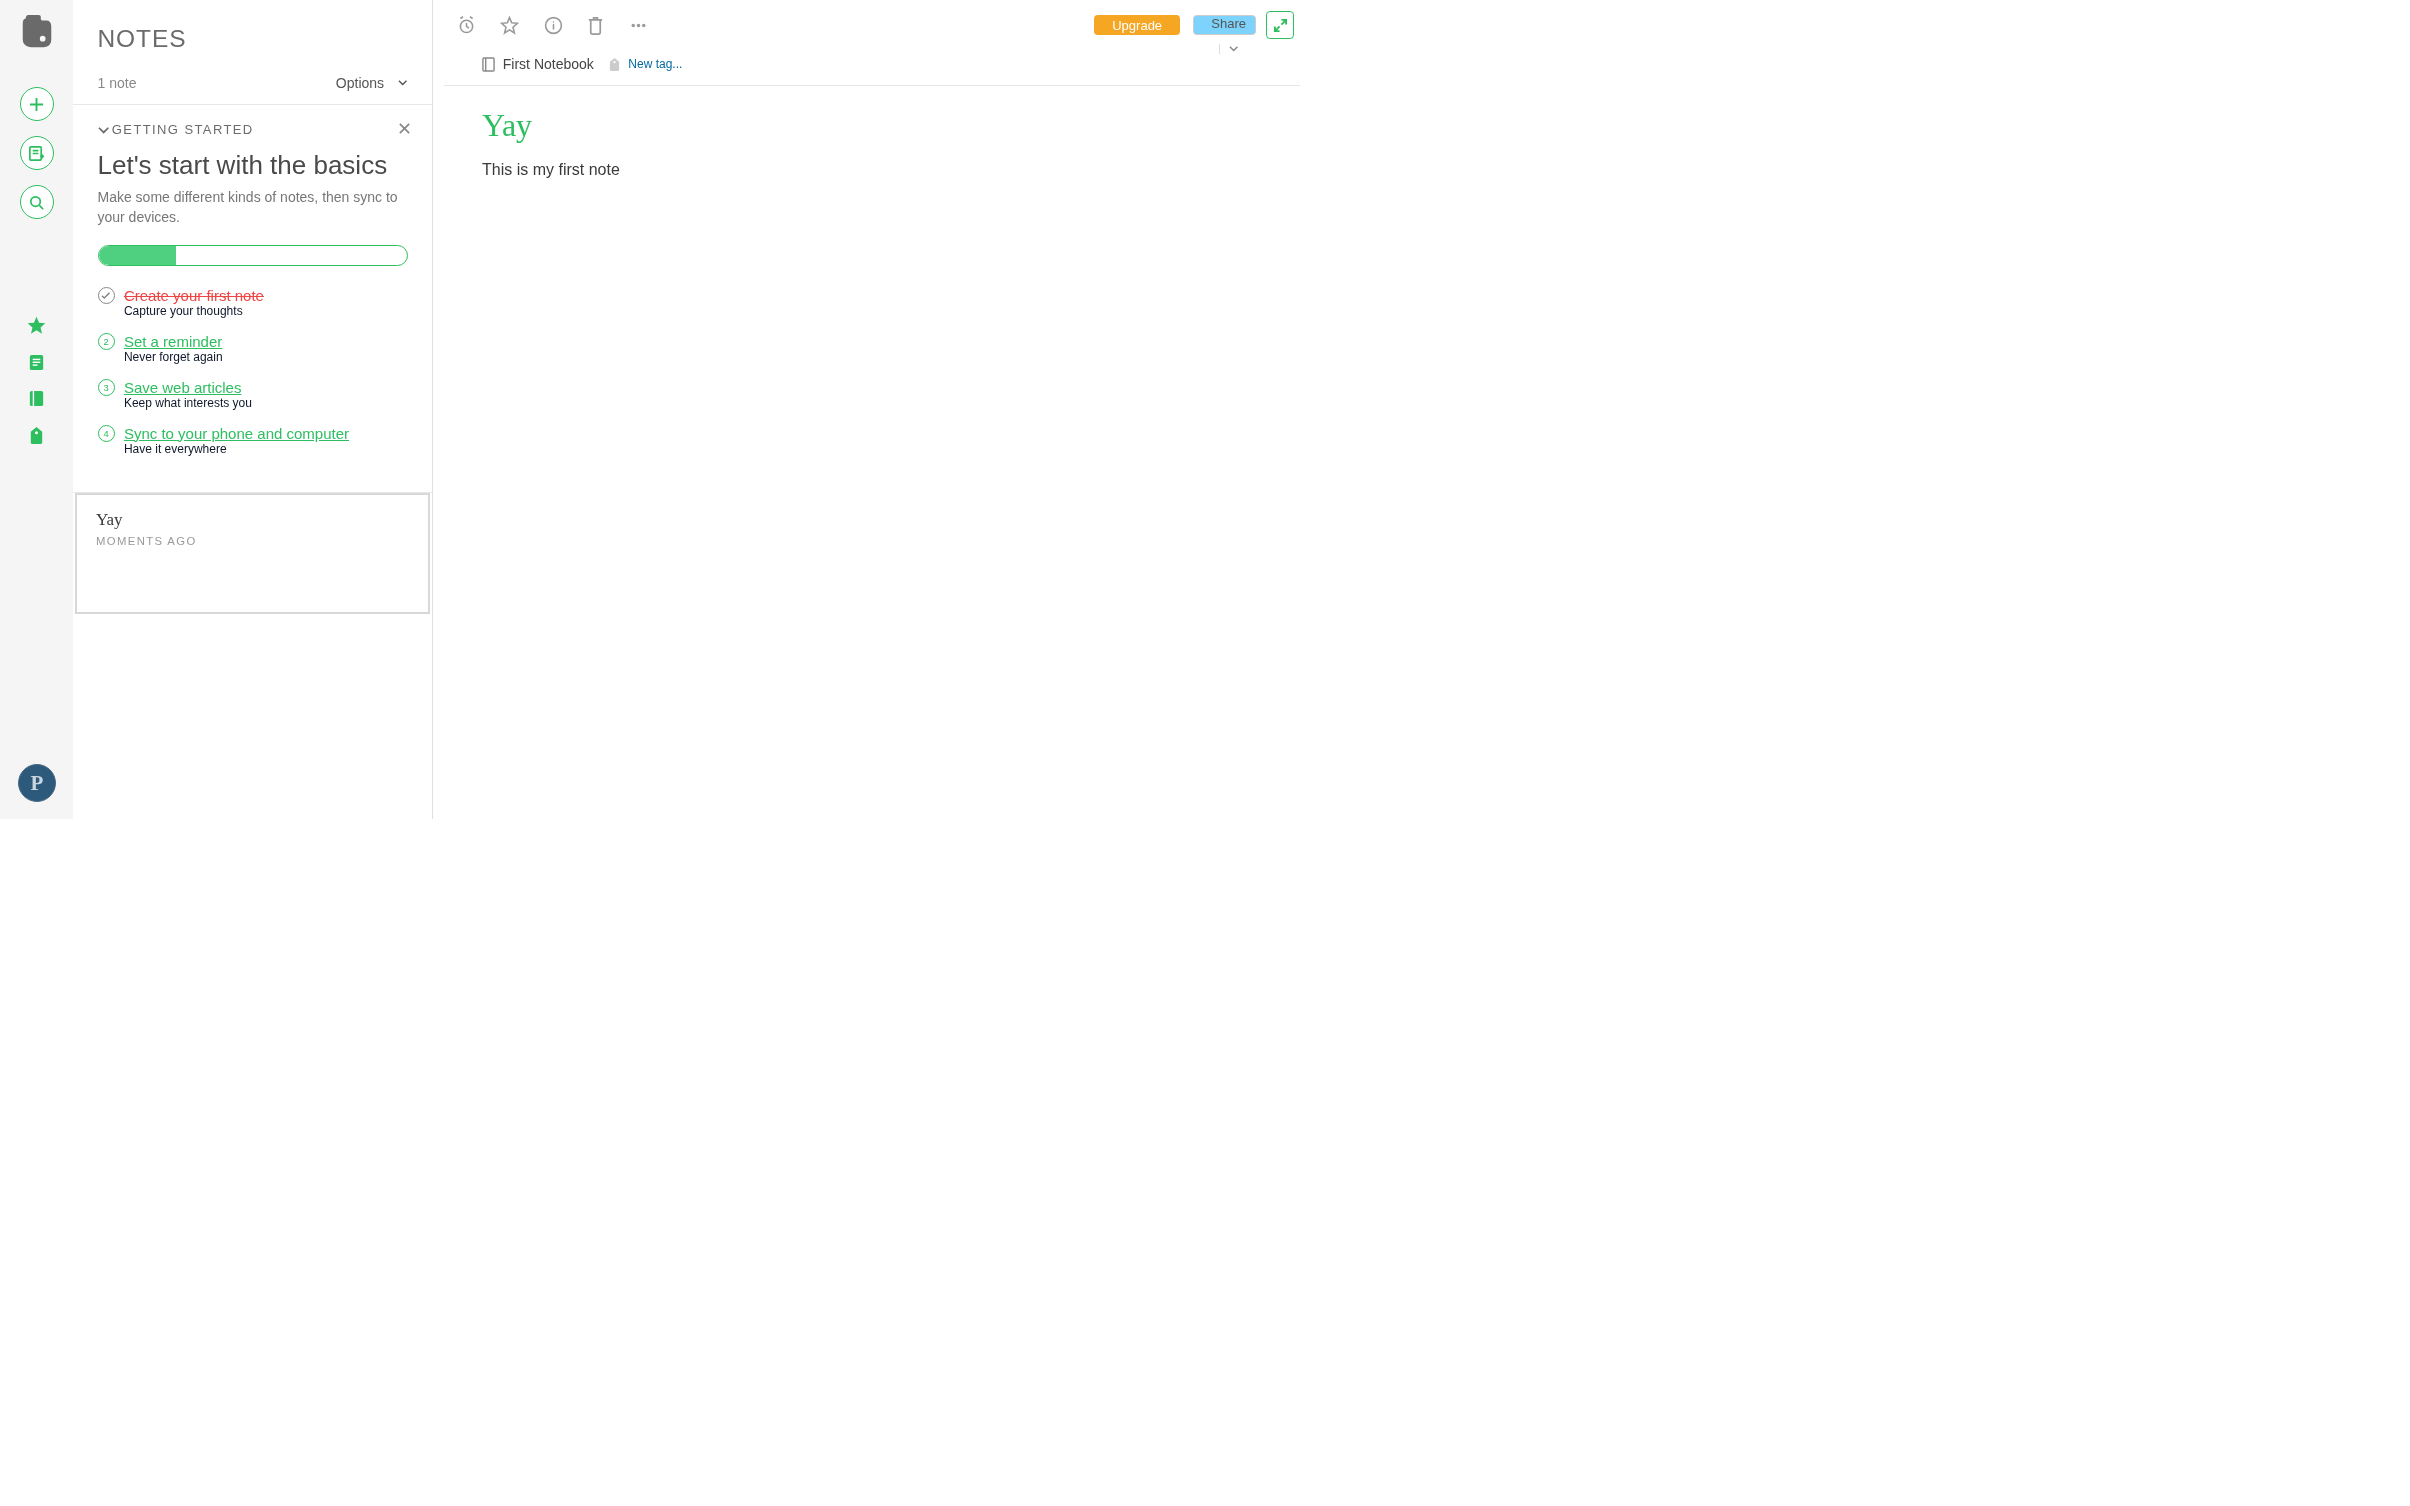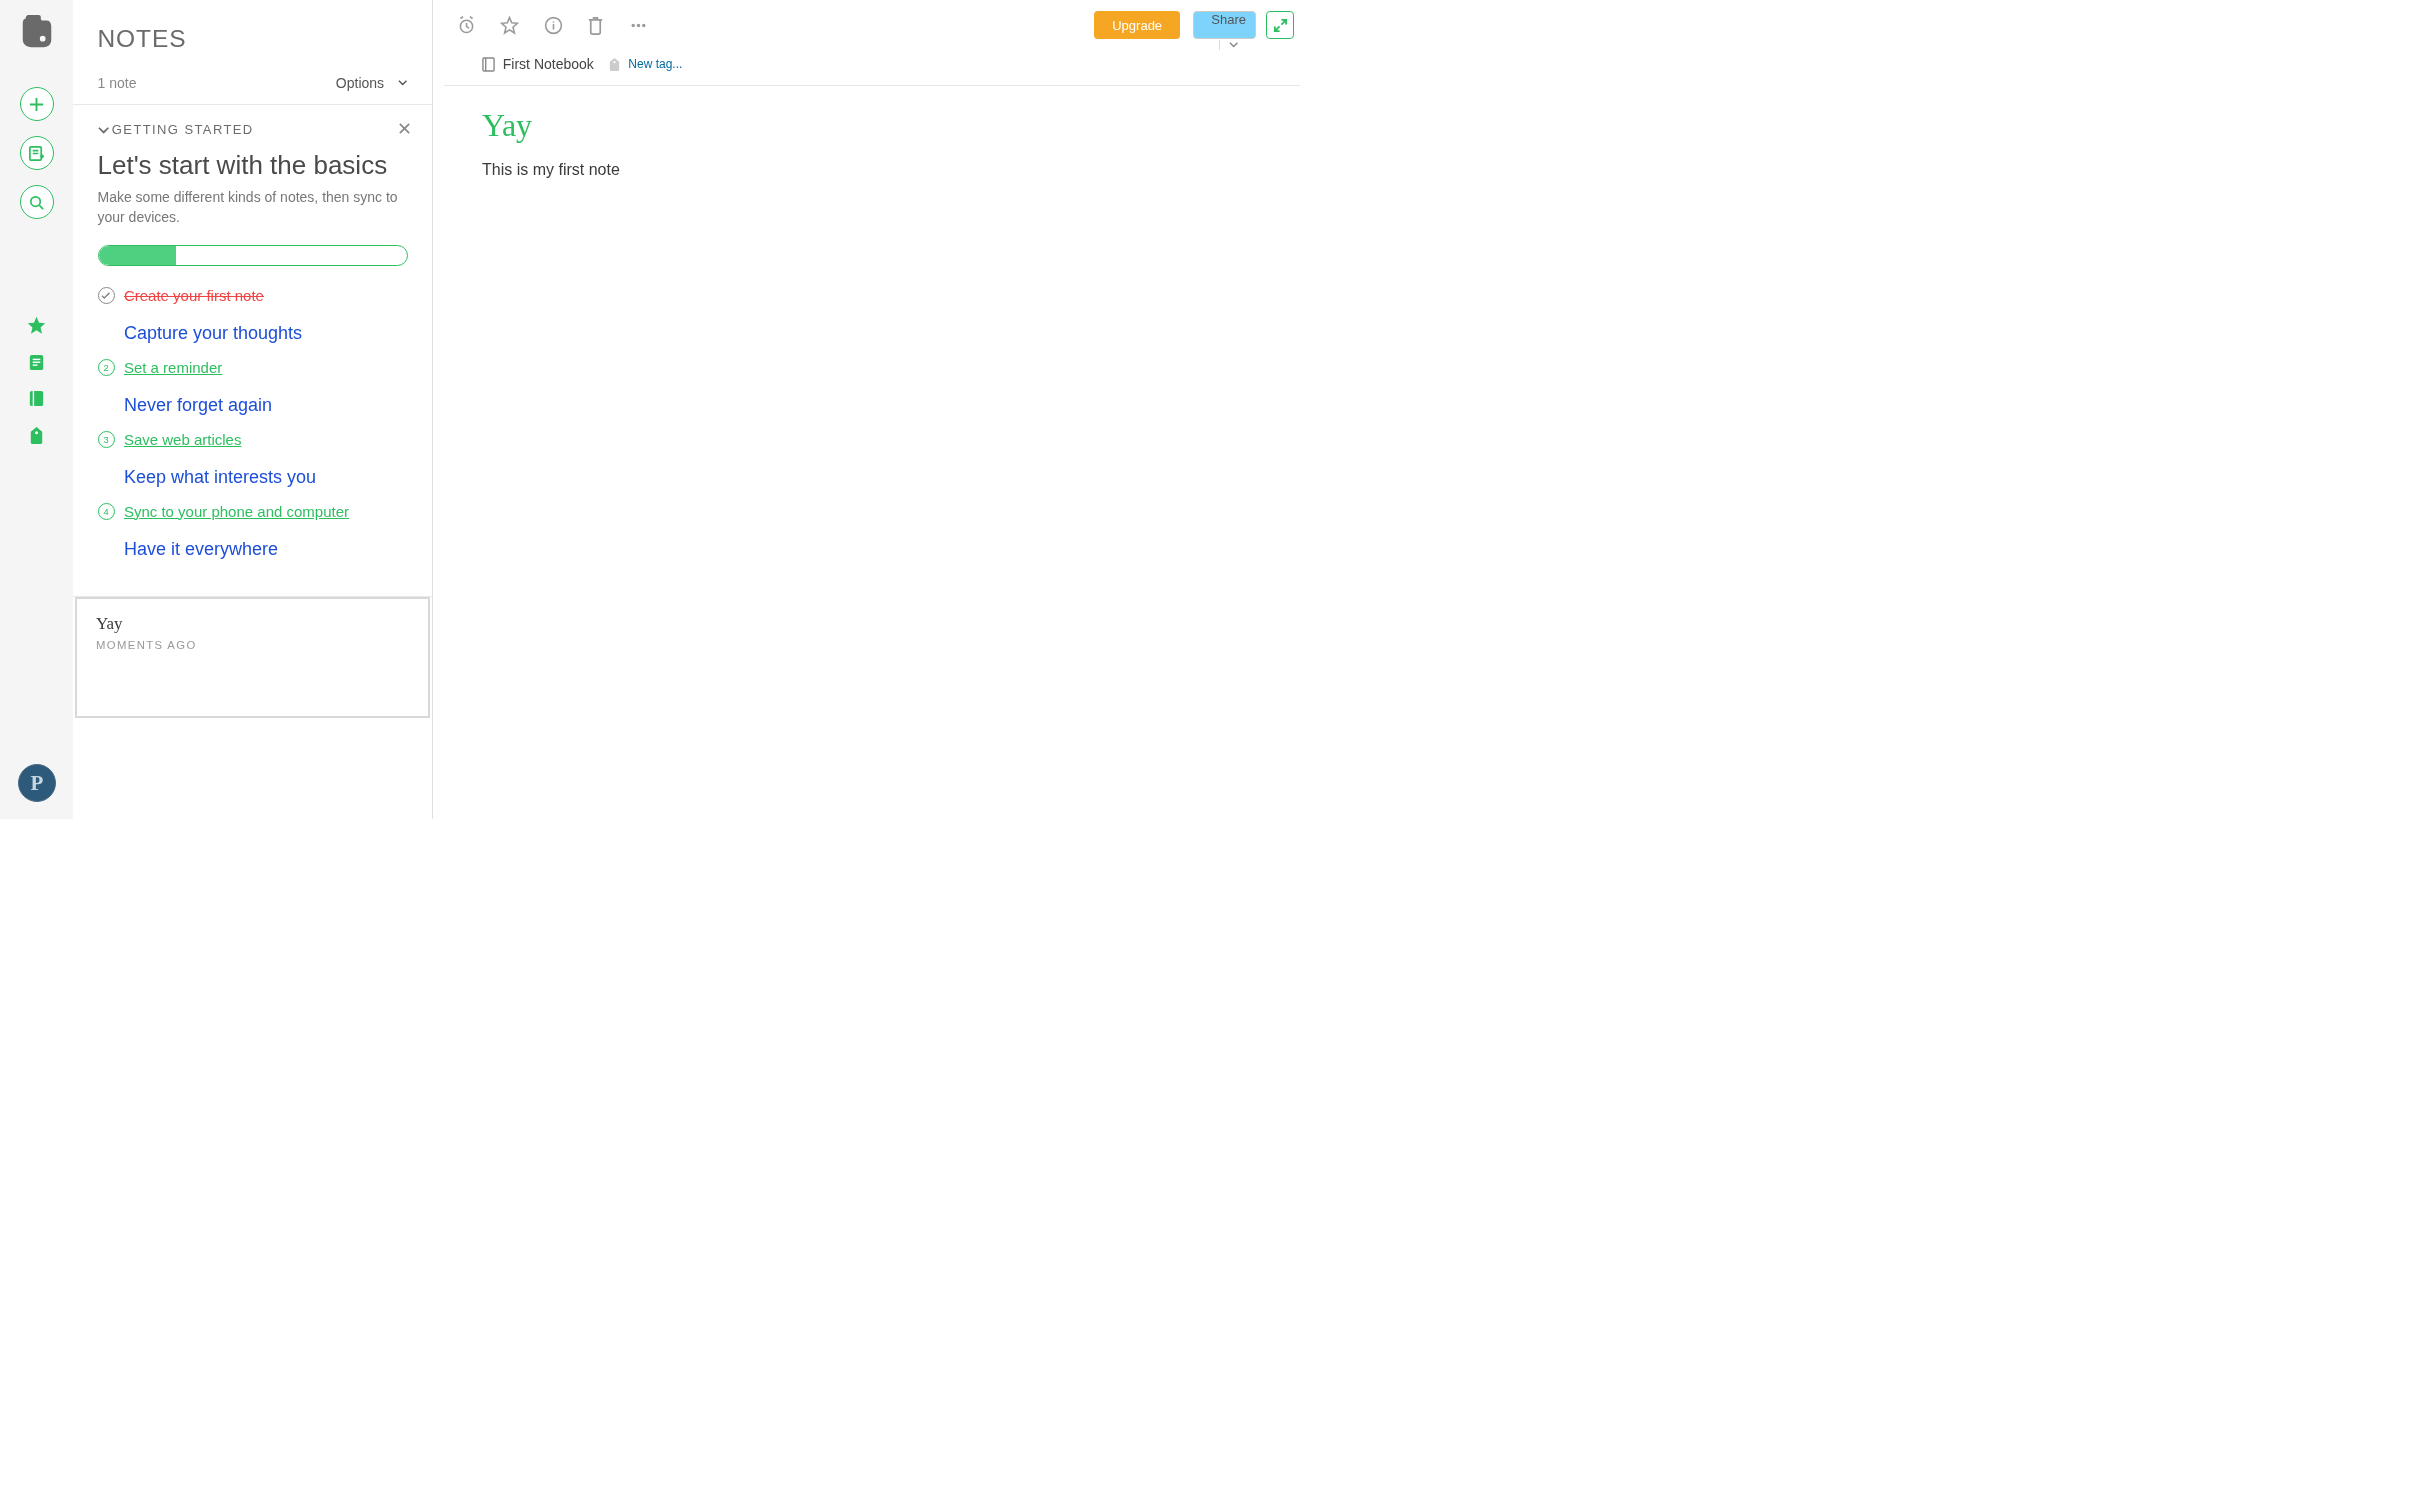--- a/index.html
+++ b/index.html
@@ -130,21 +130,21 @@
     }
     .gs-step-icon.done { border-color: #888; color: #888; }
     .gs-step-icon.pending { border-color: #2dbe60; color: #2dbe60; }
     .gs-step-body { flex: 1; }
     .gs-step-title {
       font-size: 15px;
     }
     .gs-step-title.done { color: #ef4444; text-decoration: line-through; }
     .gs-step-title.pending { color: #2dbe60; text-decoration: underline; cursor: pointer; }
     .gs-step-sub {
-      font-size: 18px; color: #1d4ed8; margin-top: 19px;
+      font-size: 12px; color: #0f172a; margin-top: 0;
     }
     
     .note-card {
       margin: 0 1.9px;
       border: 2.8px solid #d8d8d8;
       padding: 15px 19px;
       height: 121px;
       cursor: pointer;
       background: #fff;
     }
@@ -161,21 +161,21 @@
       display: flex; flex-direction: column;
     }
     .editor-toolbar {
       display: flex; align-items: center;
       padding: 11.3px 17px 7.5px 22.6px;
       gap: 22.6px;
     }
     .tb-icon { color: #9a9a9a; cursor: pointer; }
     .tb-spacer { flex: 1; }
     .btn {
-      height: 28px; padding: 0 17px;
+      height: 20px; padding: 0 17px;
       border-radius: 3.8px;
       font-size: 13px;
       display: inline-flex; align-items: center;
       cursor: pointer;
       border: 0.9px solid transparent;
     }
     .btn-upgrade { background: #f5a623; color: #fff; }
     .btn-share {
       background: #7dd3fc; color: #555; border: 0.9px solid #ccc;
       display: inline-flex; align-items: center; gap: 13px;

